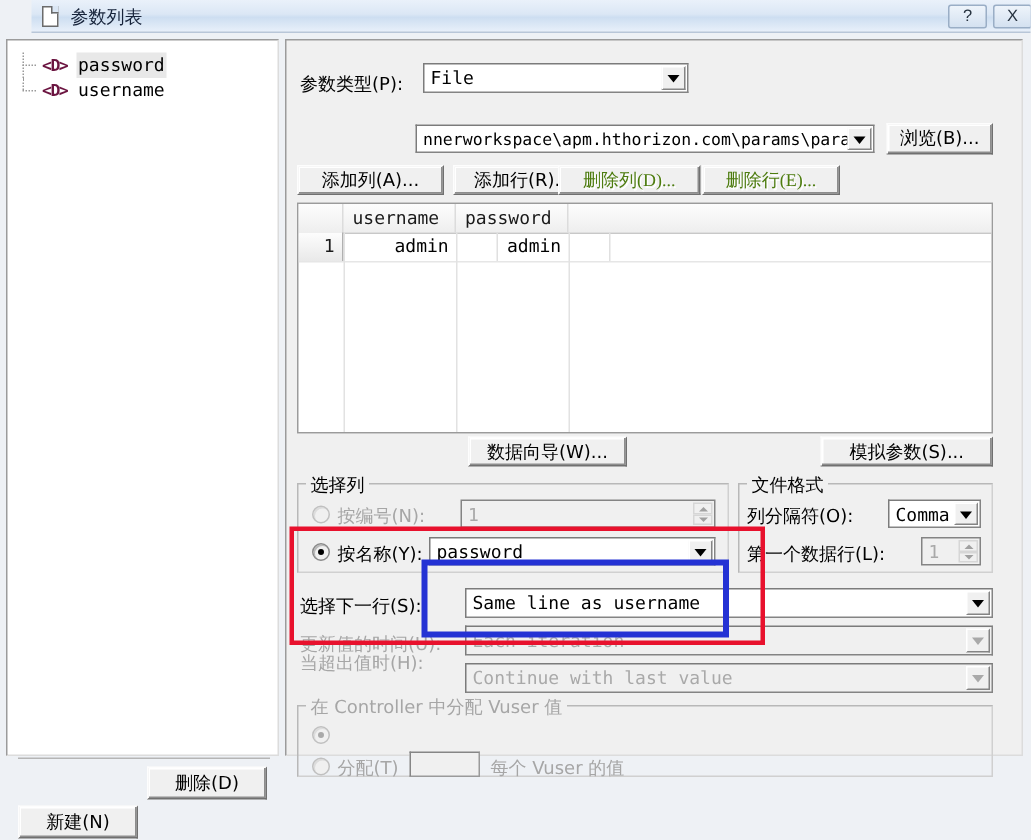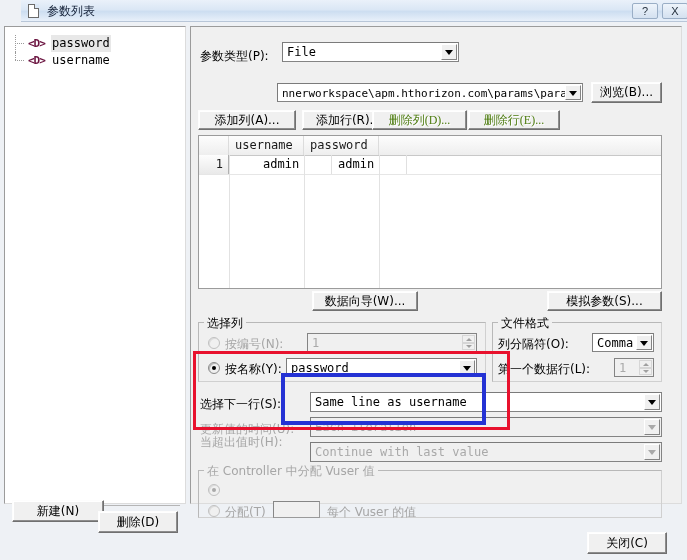--- a/index.html
+++ b/index.html
@@ -490,20 +490,19 @@
   <div class="group-title dim" style="left:204px; top:463px;">在 Controller 中分配 Vuser 值</div>
 
   <span class="radio on dim" style="left:208px; top:484px;"></span>
 
   <span class="radio dim" style="left:208px; top:505px;"></span>
   <div class="lbl dim" style="left:225px; top:504px;">分配(T)</div>
   <div class="textbox" style="left:273px; top:501px; width:47px; height:17px;"></div>
   <div class="lbl dim" style="left:327px; top:504px;">每个 Vuser 的值</div>
 
   <div class="sep-left"></div>
-  <div class="btn" style="left:12px; top:500px; width:92px; height:22px; line-height:20px;">新建(N)</div>
+  <div class="btn" style="left:12px; top:537px; width:80px; height:22px; line-height:20px;">新建(N)</div>
   <div class="btn" style="left:98px; top:511px; width:80px; height:22px; line-height:20px;">删除(D)</div>
-  <div class="btn" style="left:587px; top:532px; width:80px; height:22px; line-height:20px;">关闭(C)</div>
 
   <div class="anno-red"></div>
   <div class="anno-blue"></div>
 
 </div>
 
 </body></html>

